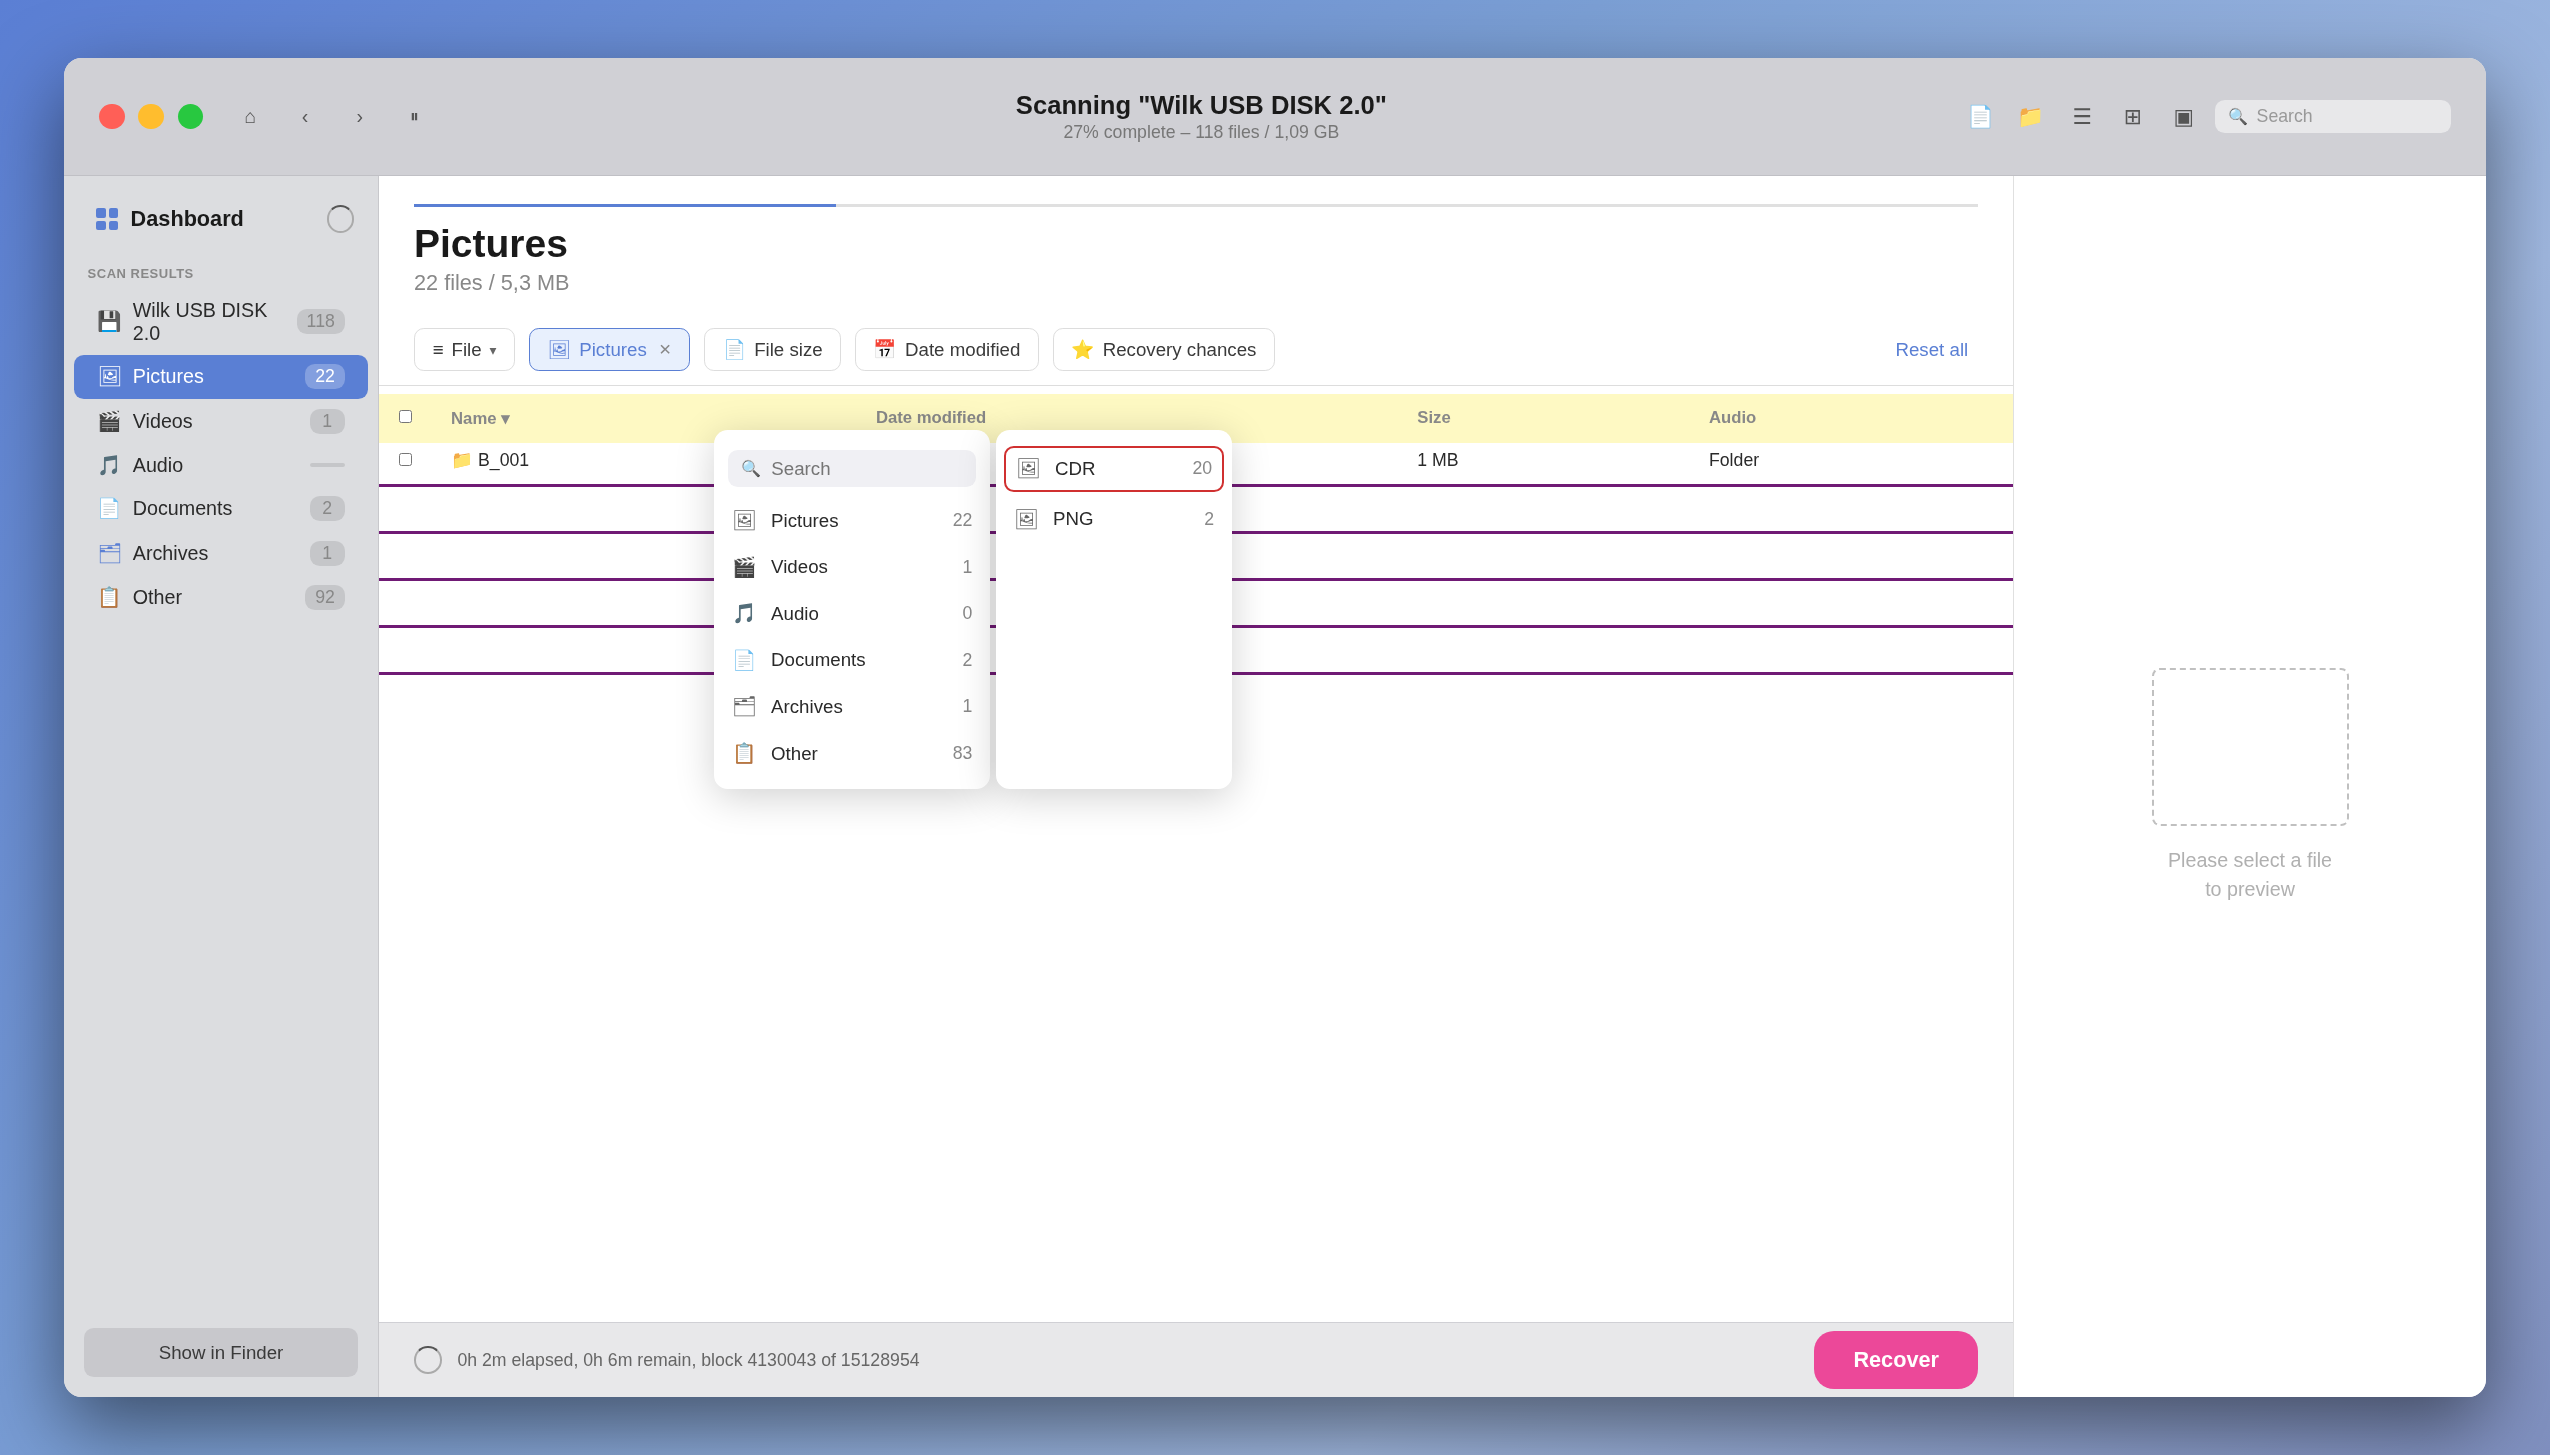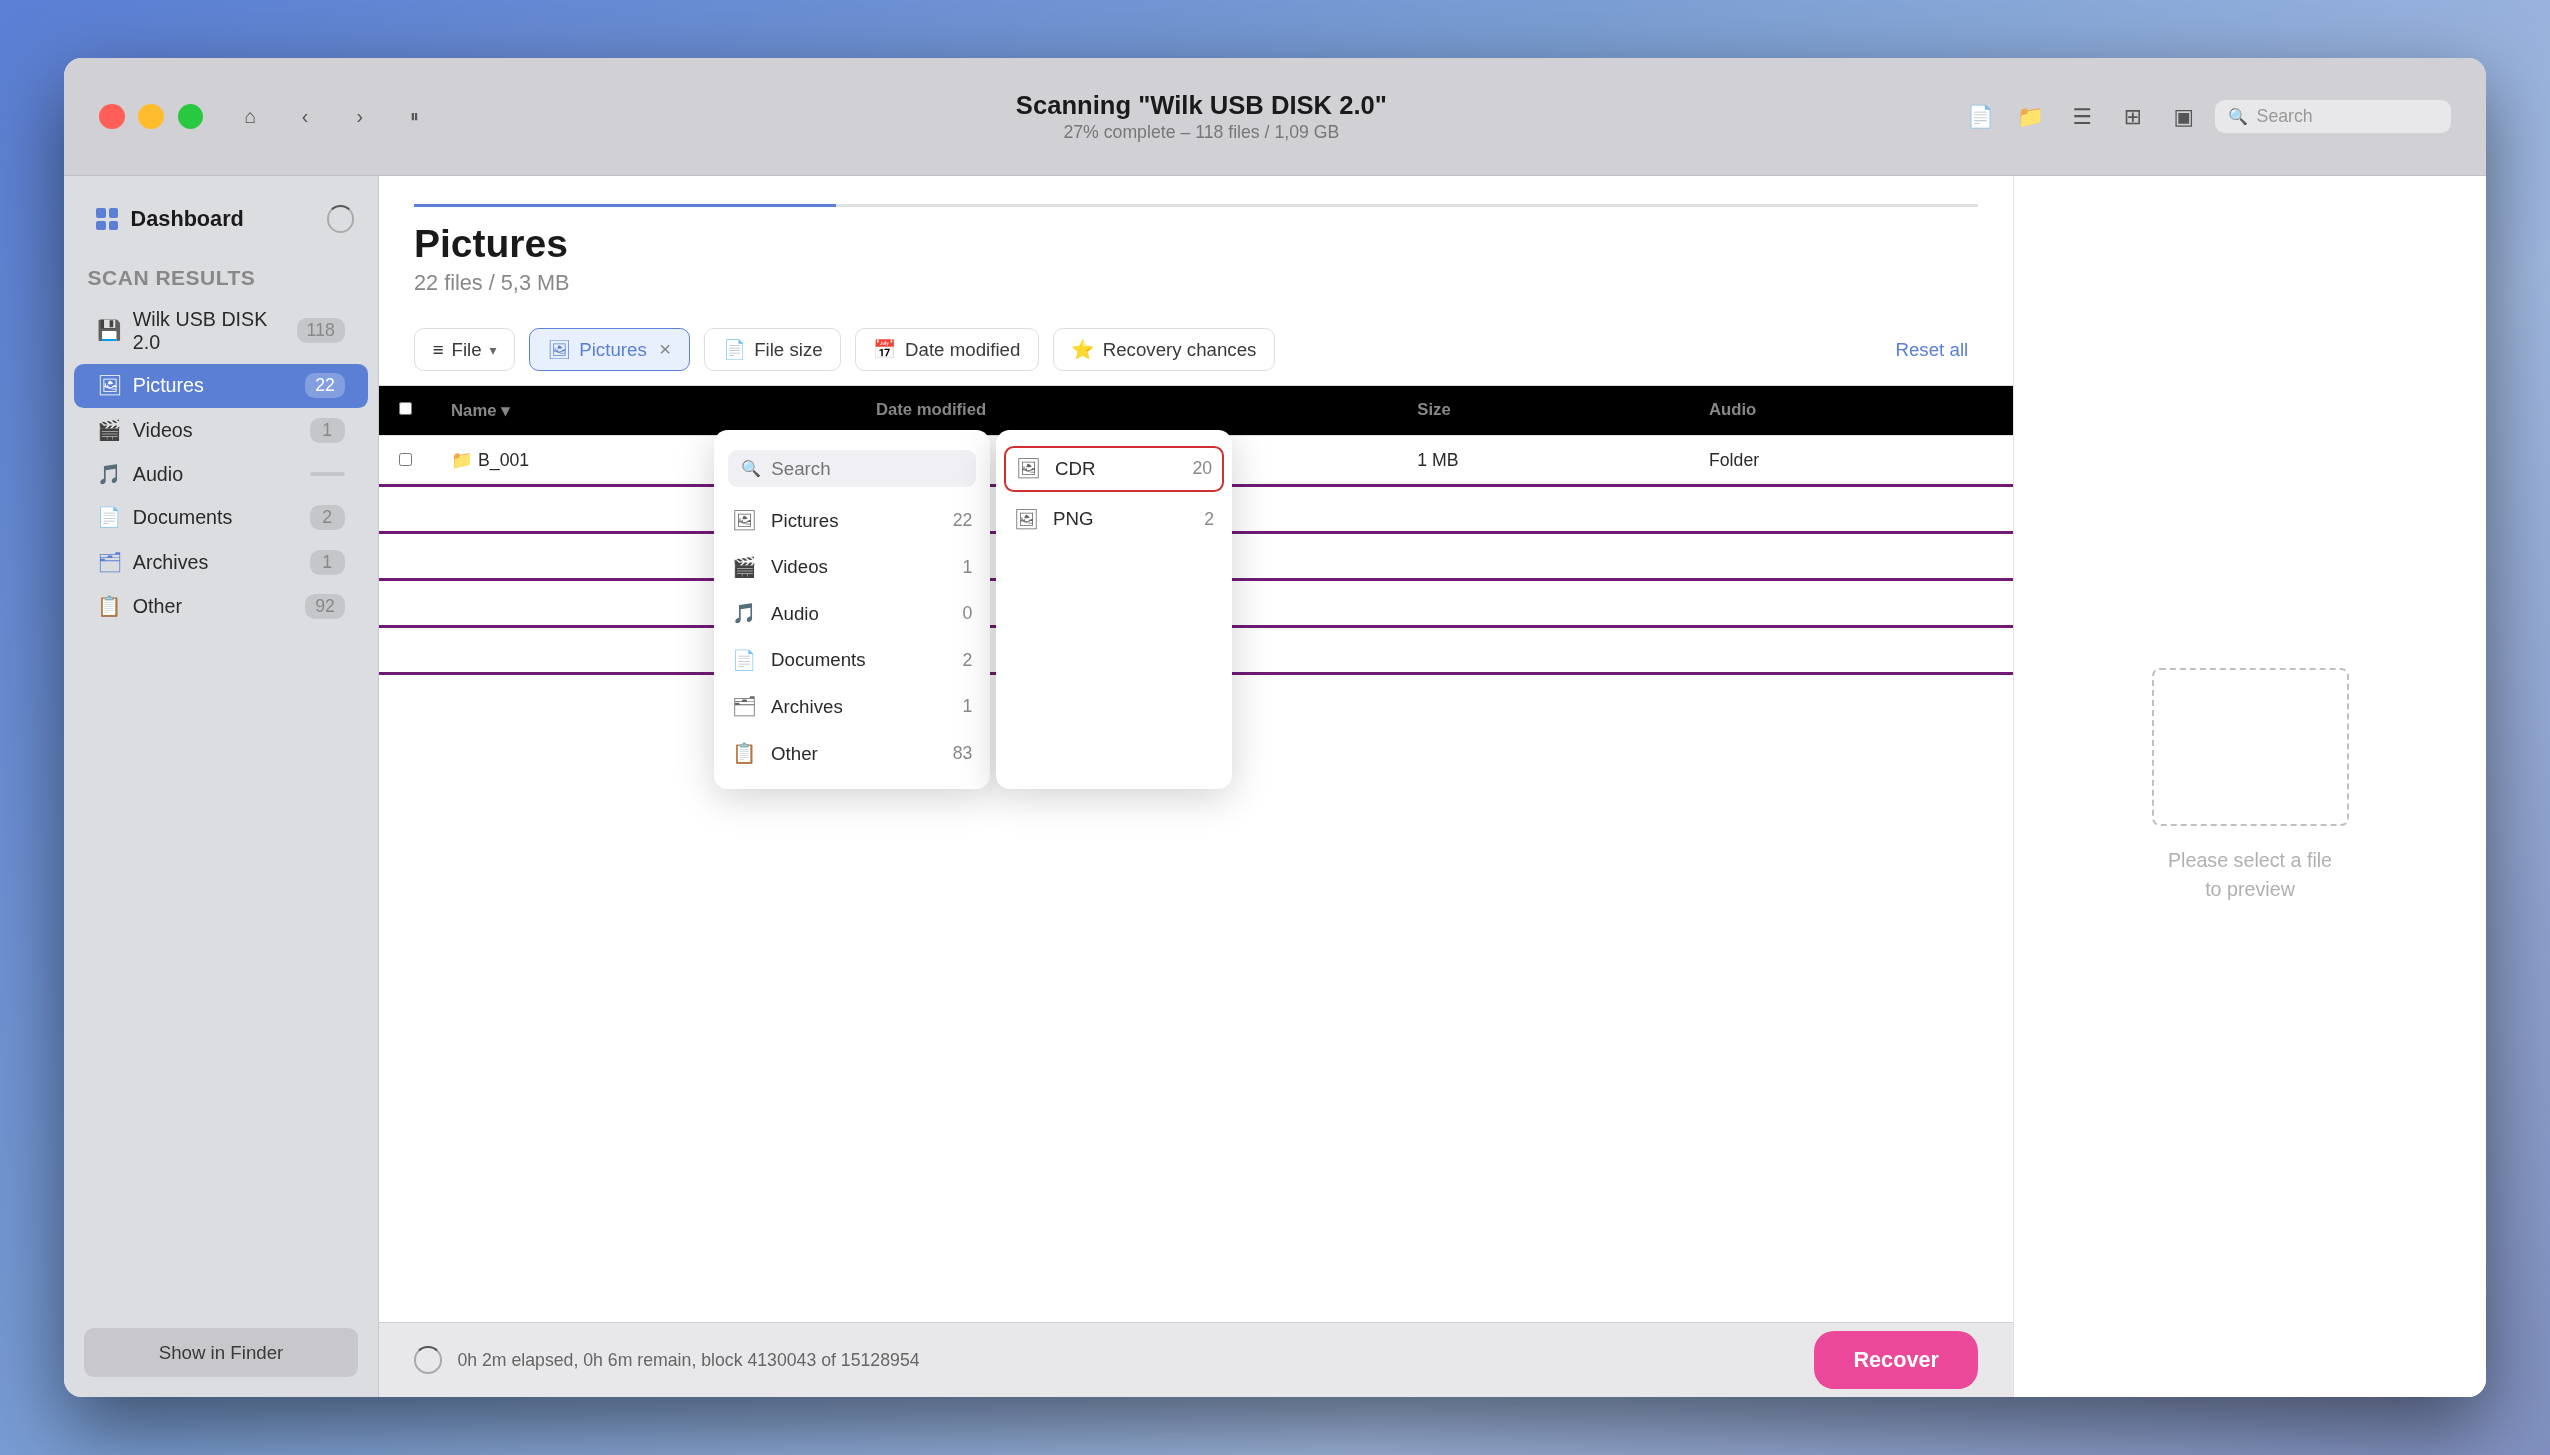--- a/index.html
+++ b/index.html
@@ -167,21 +167,21 @@
       margin-left: auto;
       width: 27.6px;
       height: 27.6px;
       border: 2px solid #aaa;
       border-top-color: #555;
       border-radius: 50%;
       animation: spin 1s linear infinite;
     }
     @keyframes spin { to { transform: rotate(360deg); } }
     .sidebar-section-label {
-      font-size: 21px;
+      font-size: 13px;
       font-weight: 600;
       color: #888;
       text-transform: uppercase;
       letter-spacing: 0.5px;
       padding: 15.8px 23.6px 7.9px;
     }
     .sidebar-item {
       display: flex;
       align-items: center;
       padding: 9.8px 23.6px;
@@ -313,24 +313,24 @@
     table {
       width: 100%;
       border-collapse: collapse;
     }
     thead th {
       text-align: left;
       padding: 13.8px 19.7px;
       font-size: 16.7px;
       font-weight: 600;
       color: #888;
-      background: #000000;
+      background: #fef9c3;
       border-bottom: 1px solid #e0e0e0;
       position: sticky;
-      top: 0;
+      top: 8px;
     }
     thead th:first-child { width: 39px; }
     tbody tr {
       border-bottom: 3px solid #701a75;
     }
     tbody td {
       padding: 13.8px 19.7px;
       font-size: 17.7px;
       color: #2a2a2a;
     }

